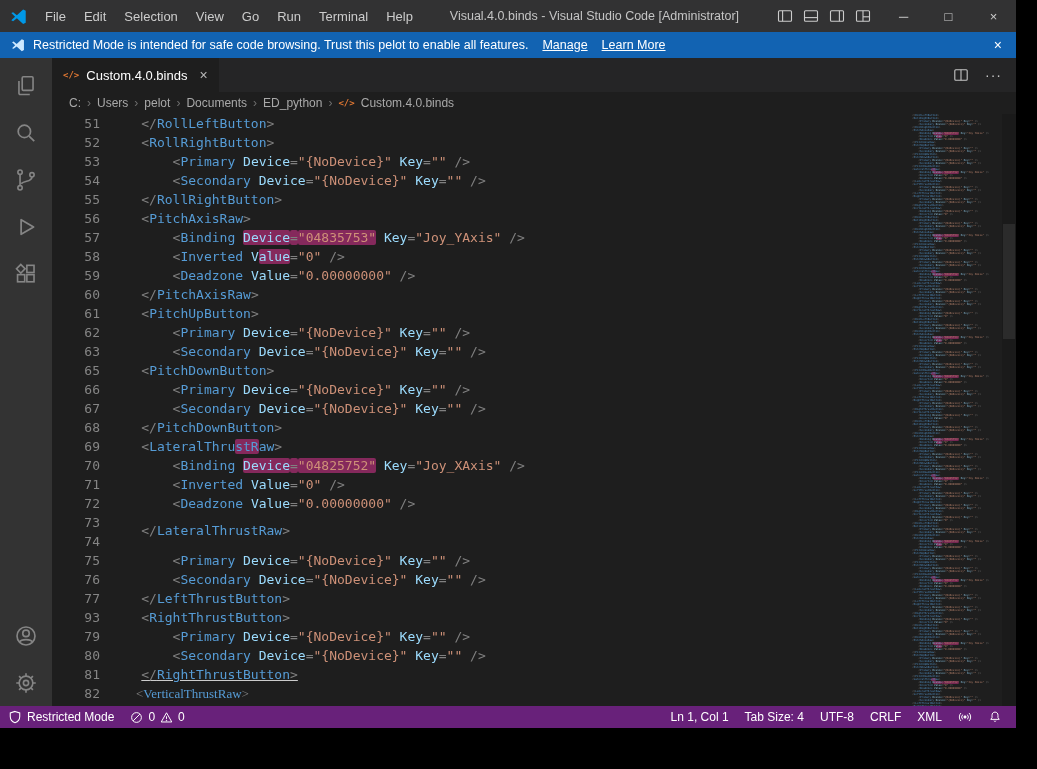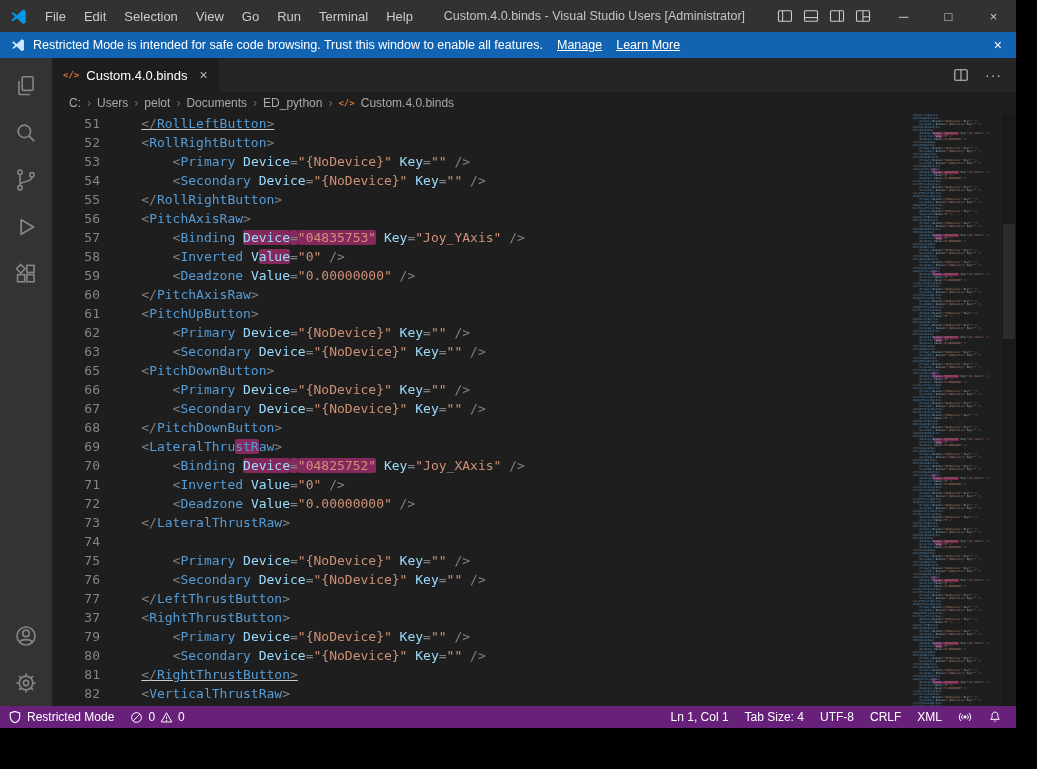--- a/index.html
+++ b/index.html
@@ -78,21 +78,21 @@
     <div class="menubar" id="menubar">
         <div class="menu-item">File</div>
         <div class="menu-item">Edit</div>
         <div class="menu-item">Selection</div>
         <div class="menu-item">View</div>
         <div class="menu-item">Go</div>
         <div class="menu-item">Run</div>
         <div class="menu-item">Terminal</div>
         <div class="menu-item">Help</div>
       </div>
-    <div class="tb-title">Custom.4.0.binds - Visual Studio Users [Administrator]</div>
+    <div class="tb-title">Visual.4.0.binds - Visual Studio Code [Administrator]</div>
     <div class="layout-icons">
       <svg width="16" height="16" viewBox="0 0 16 16" fill="none" stroke="#cccccc" stroke-width="1.1">
           <rect x="1.5" y="2.8" width="13" height="10.4" rx="1"></rect>
           <line x1="5.6" y1="2.8" x2="5.6" y2="13.2"></line>
         </svg>
       <svg width="16" height="16" viewBox="0 0 16 16" fill="none" stroke="#cccccc" stroke-width="1.1">
           <rect x="1.5" y="2.8" width="13" height="10.4" rx="1"></rect>
           <line x1="1.5" y1="9.6" x2="14.5" y2="9.6"></line>
         </svg>
       <svg width="16" height="16" viewBox="0 0 16 16" fill="none" stroke="#cccccc" stroke-width="1.1">
@@ -109,21 +109,21 @@
     <div class="wbtn">□</div>
     <div class="wbtn close">×</div>
   </div>
 
   <div class="banner">
     <span class="blogo">
       <svg width="14" height="14" viewBox="0 0 40 40">
           <path fill="#cde8ff" d="M30.9 3.4 16.2 16.8 7.3 10 3 12l8.9 8.5L3 29l4.3 2 8.9-6.8 14.7 13.4L37 34.6V6.4z"></path>
         </svg>
     </span>
-    <span>Restricted Mode is intended for safe code browsing. Trust this window to enable all features.</span>
+    <span>Restricted Mode is intended for safe code browsing. Trust this pelot to enable all features.</span>
     <a>Manage</a>
     <a>Learn More</a>
     <span class="banner-close">×</span>
   </div>
 
   <div class="main">
 
     <div class="activitybar">
       <div class="ab-icon">
         <svg width="26" height="26" viewBox="0 0 24 24" fill="none" stroke="#858585" stroke-width="1.5">
@@ -202,51 +202,51 @@
           <span class="crumb">Documents</span>
           <span class="crumb-sep">›</span>
           <span class="crumb">ED_python</span>
           <span class="crumb-sep">›</span>
           <span class="file-ic">&lt;/&gt;</span>
           <span class="crumb">Custom.4.0.binds</span>
         </div>
 
       <div class="editor">
         <div class="code-col" id="code-lines">
-            <div class="line"><span class="ln">51</span><span class="code" style="padding-left: 4ch; text-decoration: underline;"><span class="tok-p">&lt;/</span><span class="tok-t">RollLeftButton</span><span class="tok-p">&gt;</span></span></div>
+            <div class="line"><span class="ln">51</span><span class="code" style="padding-left: 4ch;"><span class="tok-p">&lt;/</span><span class="tok-t">RollLeftButton</span><span class="tok-p">&gt;</span></span></div>
             <div class="line"><span class="ln">52</span><span class="code" style="padding-left: 4ch;"><span class="tok-p">&lt;</span><span class="tok-t">RollRightButton</span><span class="tok-p">&gt;</span></span></div>
             <div class="line"><span class="ln">53</span><span class="code" style="padding-left: 8ch;"><span class="tok-p">&lt;</span><span class="tok-t">Primary</span><span class="tok-w"> </span><span class="tok-a">Device</span><span class="tok-p">=</span><span class="tok-s">"{NoDevice}"</span><span class="tok-w"> </span><span class="tok-a">Key</span><span class="tok-p">=</span><span class="tok-s">""</span><span class="tok-w"> </span><span class="tok-p">/&gt;</span></span></div>
             <div class="line"><span class="ln">54</span><span class="code" style="padding-left: 8ch;"><span class="tok-p">&lt;</span><span class="tok-t">Secondary</span><span class="tok-w"> </span><span class="tok-a">Device</span><span class="tok-p">=</span><span class="tok-s">"{NoDevice}"</span><span class="tok-w"> </span><span class="tok-a">Key</span><span class="tok-p">=</span><span class="tok-s">""</span><span class="tok-w"> </span><span class="tok-p">/&gt;</span></span></div>
             <div class="line"><span class="ln">55</span><span class="code" style="padding-left: 4ch;"><span class="tok-p">&lt;/</span><span class="tok-t">RollRightButton</span><span class="tok-p">&gt;</span></span></div>
             <div class="line"><span class="ln">56</span><span class="code" style="padding-left: 4ch;"><span class="tok-p">&lt;</span><span class="tok-t">PitchAxisRaw</span><span class="tok-p">&gt;</span></span></div>
             <div class="line"><span class="ln">57</span><span class="code" style="padding-left: 8ch;"><span class="tok-p">&lt;</span><span class="tok-t">Binding</span><span class="tok-w"> </span><span class="tok-a hl">Device</span><span class="tok-p hl">=</span><span class="tok-s hl">"04835753"</span><span class="tok-w"> </span><span class="tok-a">Key</span><span class="tok-p">=</span><span class="tok-s">"Joy_YAxis"</span><span class="tok-w"> </span><span class="tok-p">/&gt;</span></span></div>
             <div class="line"><span class="ln">58</span><span class="code" style="padding-left: 8ch;"><span class="tok-p">&lt;</span><span class="tok-t">Inverted</span><span class="tok-w"> </span><span class="tok-a">V</span><span class="tok-a hl">alue</span><span class="tok-p">=</span><span class="tok-s">"0"</span><span class="tok-w"> </span><span class="tok-p">/&gt;</span></span></div>
             <div class="line"><span class="ln">59</span><span class="code" style="padding-left: 8ch;"><span class="tok-p">&lt;</span><span class="tok-t">Deadzone</span><span class="tok-w"> </span><span class="tok-a">Value</span><span class="tok-p">=</span><span class="tok-s">"0.00000000"</span><span class="tok-w"> </span><span class="tok-p">/&gt;</span></span></div>
             <div class="line"><span class="ln">60</span><span class="code" style="padding-left: 4ch; text-align: right;"><span class="tok-p">&lt;/</span><span class="tok-t">PitchAxisRaw</span><span class="tok-p">&gt;</span></span></div>
             <div class="line"><span class="ln">61</span><span class="code" style="padding-left: 4ch;"><span class="tok-p">&lt;</span><span class="tok-t">PitchUpButton</span><span class="tok-p">&gt;</span></span></div>
             <div class="line"><span class="ln">62</span><span class="code" style="padding-left: 8ch;"><span class="tok-p">&lt;</span><span class="tok-t">Primary</span><span class="tok-w"> </span><span class="tok-a">Device</span><span class="tok-p">=</span><span class="tok-s">"{NoDevice}"</span><span class="tok-w"> </span><span class="tok-a">Key</span><span class="tok-p">=</span><span class="tok-s">""</span><span class="tok-w"> </span><span class="tok-p">/&gt;</span></span></div>
             <div class="line"><span class="ln">63</span><span class="code" style="padding-left: 8ch;"><span class="tok-p">&lt;</span><span class="tok-t">Secondary</span><span class="tok-w"> </span><span class="tok-a">Device</span><span class="tok-p">=</span><span class="tok-s">"{NoDevice}"</span><span class="tok-w"> </span><span class="tok-a">Key</span><span class="tok-p">=</span><span class="tok-s">""</span><span class="tok-w"> </span><span class="tok-p">/&gt;</span></span></div>
             <div class="line"><span class="ln">65</span><span class="code" style="padding-left: 4ch;"><span class="tok-p">&lt;</span><span class="tok-t">PitchDownButton</span><span class="tok-p">&gt;</span></span></div>
             <div class="line"><span class="ln">66</span><span class="code" style="padding-left: 8ch;"><span class="tok-p">&lt;</span><span class="tok-t">Primary</span><span class="tok-w"> </span><span class="tok-a">Device</span><span class="tok-p">=</span><span class="tok-s">"{NoDevice}"</span><span class="tok-w"> </span><span class="tok-a">Key</span><span class="tok-p">=</span><span class="tok-s">""</span><span class="tok-w"> </span><span class="tok-p">/&gt;</span></span></div>
             <div class="line"><span class="ln">67</span><span class="code" style="padding-left: 8ch;"><span class="tok-p">&lt;</span><span class="tok-t">Secondary</span><span class="tok-w"> </span><span class="tok-a">Device</span><span class="tok-p">=</span><span class="tok-s">"{NoDevice}"</span><span class="tok-w"> </span><span class="tok-a">Key</span><span class="tok-p">=</span><span class="tok-s">""</span><span class="tok-w"> </span><span class="tok-p">/&gt;</span></span></div>
             <div class="line"><span class="ln">68</span><span class="code" style="padding-left: 4ch;"><span class="tok-p">&lt;/</span><span class="tok-t">PitchDownButton</span><span class="tok-p">&gt;</span></span></div>
             <div class="line"><span class="ln">69</span><span class="code" style="padding-left: 4ch;"><span class="tok-p">&lt;</span><span class="tok-t">LateralThru</span><span class="tok-t hl">stR</span><span class="tok-t">aw</span><span class="tok-p">&gt;</span></span></div>
             <div class="line"><span class="ln">70</span><span class="code" style="padding-left: 8ch;"><span class="tok-p">&lt;</span><span class="tok-t">Binding</span><span class="tok-w"> </span><span class="tok-a hl">Device</span><span class="tok-p hl">=</span><span class="tok-s hl">"04825752"</span><span class="tok-w"> </span><span class="tok-a">Key</span><span class="tok-p">=</span><span class="tok-s">"Joy_XAxis"</span><span class="tok-w"> </span><span class="tok-p">/&gt;</span></span></div>
             <div class="line"><span class="ln">71</span><span class="code" style="padding-left: 8ch;"><span class="tok-p">&lt;</span><span class="tok-t">Inverted</span><span class="tok-w"> </span><span class="tok-a">Value</span><span class="tok-p">=</span><span class="tok-s">"0"</span><span class="tok-w"> </span><span class="tok-p">/&gt;</span></span></div>
             <div class="line"><span class="ln">72</span><span class="code" style="padding-left: 8ch;"><span class="tok-p">&lt;</span><span class="tok-t">Deadzone</span><span class="tok-w"> </span><span class="tok-a">Value</span><span class="tok-p">=</span><span class="tok-s">"0.00000000"</span><span class="tok-w"> </span><span class="tok-p">/&gt;</span></span></div>
-            <div class="line"><span class="ln">73</span><span class="code" style="padding-left: 4ch;"><span class="tok-p">&lt;/</span><span class="tok-t">LateralThrustRaw</span><span class="tok-p">&gt;</span></span></div>
+            <div class="line"><span class="ln">73</span><span class="code" style="padding-left: 4ch; margin-top: 8px;"><span class="tok-p">&lt;/</span><span class="tok-t">LateralThrustRaw</span><span class="tok-p">&gt;</span></span></div>
             <div class="line"><span class="ln">74</span></div>
             <div class="line"><span class="ln">75</span><span class="code" style="padding-left: 8ch;"><span class="tok-p">&lt;</span><span class="tok-t">Primary</span><span class="tok-w"> </span><span class="tok-a">Device</span><span class="tok-p">=</span><span class="tok-s">"{NoDevice}"</span><span class="tok-w"> </span><span class="tok-a">Key</span><span class="tok-p">=</span><span class="tok-s">""</span><span class="tok-w"> </span><span class="tok-p">/&gt;</span></span></div>
             <div class="line"><span class="ln">76</span><span class="code" style="padding-left: 8ch;"><span class="tok-p">&lt;</span><span class="tok-t">Secondary</span><span class="tok-w"> </span><span class="tok-a">Device</span><span class="tok-p">=</span><span class="tok-s">"{NoDevice}"</span><span class="tok-w"> </span><span class="tok-a">Key</span><span class="tok-p">=</span><span class="tok-s">""</span><span class="tok-w"> </span><span class="tok-p">/&gt;</span></span></div>
             <div class="line"><span class="ln">77</span><span class="code" style="padding-left: 4ch;"><span class="tok-p">&lt;/</span><span class="tok-t">LeftThrustButton</span><span class="tok-p">&gt;</span></span></div>
-            <div class="line"><span class="ln">37</span><span class="code" style="padding-left: 4ch;"><span class="tok-p">&lt;</span><span class="tok-t">RightThrustButton</span><span class="tok-p">&gt;</span></span></div>
+            <div class="line"><span class="ln">93</span><span class="code" style="padding-left: 4ch;"><span class="tok-p">&lt;</span><span class="tok-t">RightThrustButton</span><span class="tok-p">&gt;</span></span></div>
             <div class="line"><span class="ln">79</span><span class="code" style="padding-left: 8ch;"><span class="tok-p">&lt;</span><span class="tok-t">Primary</span><span class="tok-w"> </span><span class="tok-a">Device</span><span class="tok-p">=</span><span class="tok-s">"{NoDevice}"</span><span class="tok-w"> </span><span class="tok-a">Key</span><span class="tok-p">=</span><span class="tok-s">""</span><span class="tok-w"> </span><span class="tok-p">/&gt;</span></span></div>
             <div class="line"><span class="ln">80</span><span class="code" style="padding-left: 8ch;"><span class="tok-p">&lt;</span><span class="tok-t">Secondary</span><span class="tok-w"> </span><span class="tok-a">Device</span><span class="tok-p">=</span><span class="tok-s">"{NoDevice}"</span><span class="tok-w"> </span><span class="tok-a">Key</span><span class="tok-p">=</span><span class="tok-s">""</span><span class="tok-w"> </span><span class="tok-p">/&gt;</span></span></div>
             <div class="line"><span class="ln">81</span><span class="code" style="padding-left: 4ch; text-decoration: underline;"><span class="tok-p">&lt;/</span><span class="tok-t">RightThrustButton</span><span class="tok-p">&gt;</span></span></div>
-            <div class="line"><span class="ln">82</span><span class="code" style="padding-left: 4ch;"><span class="tok-p">&lt;</span><span class="tok-t">VerticalThrustRaw</span><span class="tok-p">&gt;</span></span></div>
+            <div class="line"><span class="ln">82</span><span class="code" style="padding-left: 4ch; font-family: Liberation Serif, serif;"><span class="tok-p">&lt;</span><span class="tok-t">VerticalThrustRaw</span><span class="tok-p">&gt;</span></span></div>
             <div class="line"><span class="ln">83</span><span class="code" style="padding-left: 8ch;"><span class="tok-p">&lt;</span><span class="tok-t">Binding</span><span class="tok-w"> </span><span class="tok-a">Device</span><span class="tok-p">=</span><span class="tok-s">"{NoDevice}"</span><span class="tok-w"> </span><span class="tok-a">Key</span><span class="tok-p">=</span><span class="tok-s">""</span><span class="tok-w"> </span><span class="tok-p">/&gt;</span></span></div>
             <div class="line"><span class="ln">84</span><span class="code" style="padding-left: 8ch;"><span class="tok-p">&lt;</span><span class="tok-t">Inverted</span><span class="tok-w"> </span><span class="tok-a">Value</span><span class="tok-p">=</span><span class="tok-s">"0"</span><span class="tok-w"> </span><span class="tok-p">/&gt;</span></span></div>
           </div>
         <div class="mm-col" id="minimap">
             <div class="line"><span class="code" style="padding-left: 4ch;"><span class="tok-p">&lt;/</span><span class="tok-t">RollLeftButton</span><span class="tok-p">&gt;</span></span></div>
             <div class="line"><span class="code" style="padding-left: 4ch;"><span class="tok-p">&lt;</span><span class="tok-t">RollRightButton</span><span class="tok-p">&gt;</span></span></div>
             <div class="line"><span class="code" style="padding-left: 8ch;"><span class="tok-p">&lt;</span><span class="tok-t">Primary</span><span class="tok-w"> </span><span class="tok-a">Device</span><span class="tok-p">=</span><span class="tok-s">"{NoDevice}"</span><span class="tok-w"> </span><span class="tok-a">Key</span><span class="tok-p">=</span><span class="tok-s">""</span><span class="tok-w"> </span><span class="tok-p">/&gt;</span></span></div>
             <div class="line"><span class="code" style="padding-left: 8ch;"><span class="tok-p">&lt;</span><span class="tok-t">Secondary</span><span class="tok-w"> </span><span class="tok-a">Device</span><span class="tok-p">=</span><span class="tok-s">"{NoDevice}"</span><span class="tok-w"> </span><span class="tok-a">Key</span><span class="tok-p">=</span><span class="tok-s">""</span><span class="tok-w"> </span><span class="tok-p">/&gt;</span></span></div>
             <div class="line"><span class="code" style="padding-left: 4ch;"><span class="tok-p">&lt;/</span><span class="tok-t">RollRightButton</span><span class="tok-p">&gt;</span></span></div>
             <div class="line"><span class="code" style="padding-left: 4ch;"><span class="tok-p">&lt;</span><span class="tok-t">PitchAxisRaw</span><span class="tok-p">&gt;</span></span></div>

